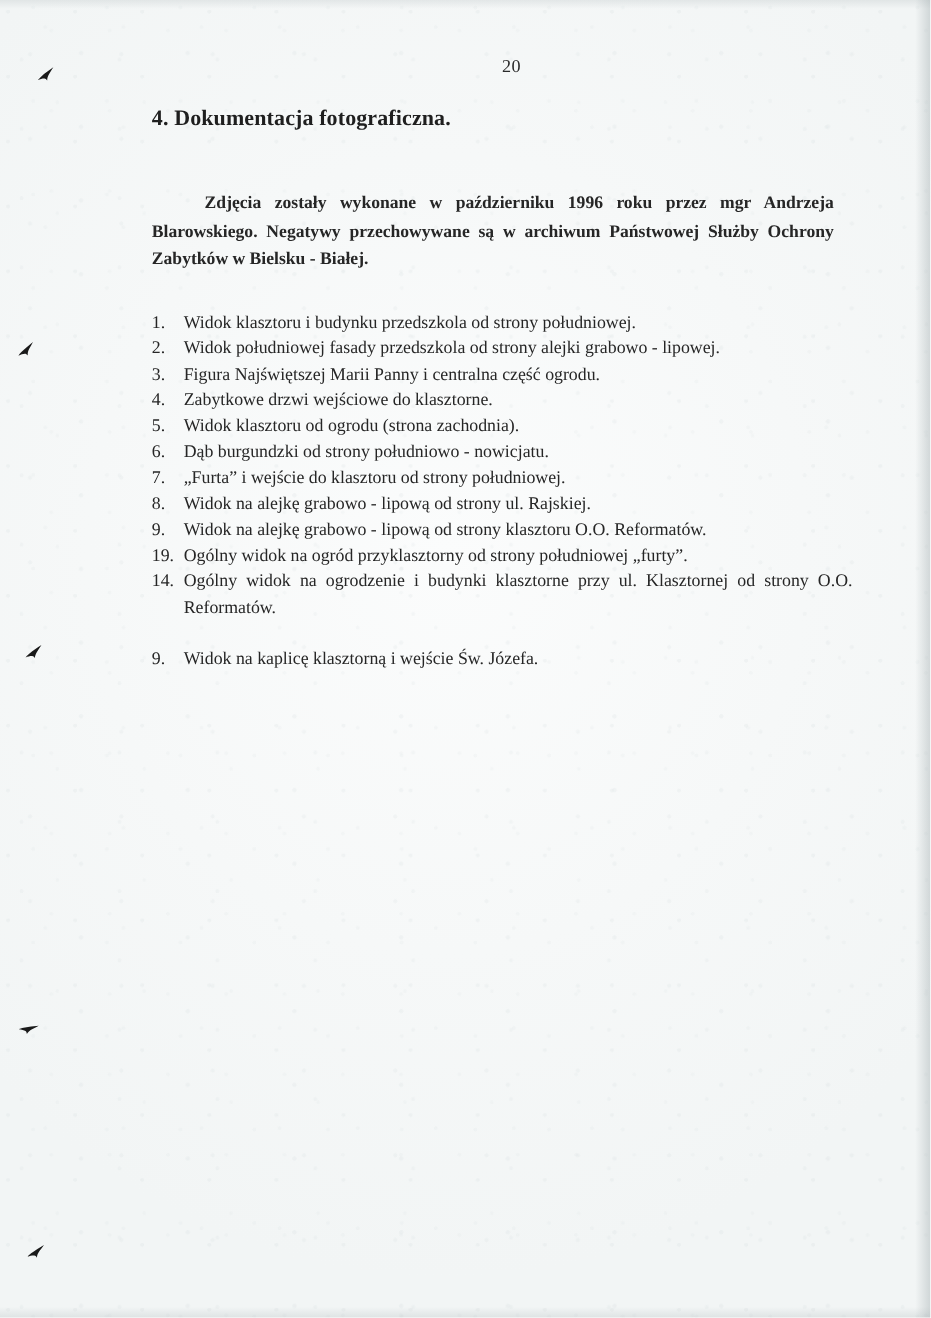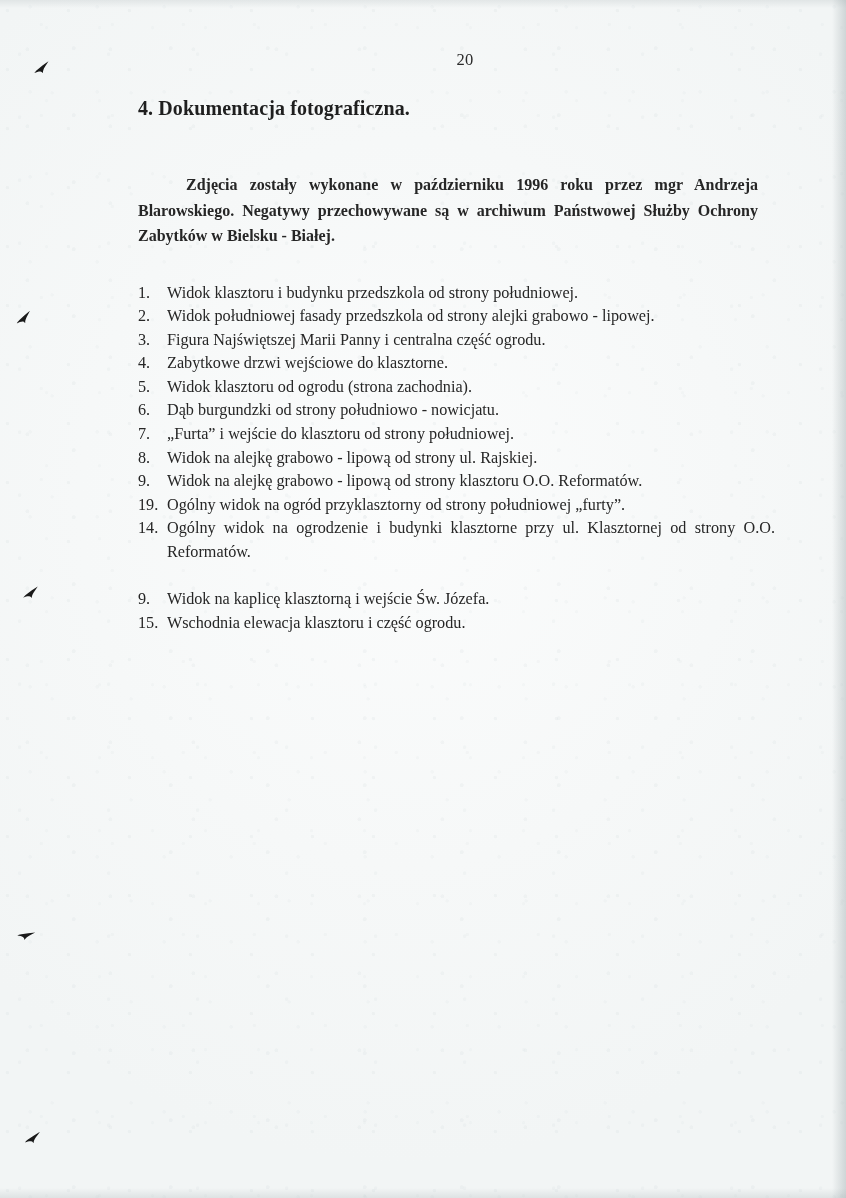--- a/index.html
+++ b/index.html
@@ -207,24 +207,20 @@
           <span class="txt">Ogólny widok na ogród przyklasztorny od strony południowej „furty”.</span>
         </li>
         <li class="list-item wrap">
           <span class="num">14.</span>
           <span class="txt">Ogólny widok na ogrodzenie i budynki klasztorne przy ul. Klasztornej od strony O.O. Reformatów.</span>
         </li>
         <li class="list-item">
           <span class="num">9.</span>
           <span class="txt">Widok na kaplicę klasztorną i wejście Św. Józefa.</span>
         </li>
-        <li class="list-item">
-          <span class="num">15.</span>
-          <span class="txt">Wschodnia elewacja klasztoru i część ogrodu.</span>
-        </li>
       </ol>
 
   </div>
 
   <div id="artifact-layer">
       <div class="artifact" style="left: 33px; top: 63px; transform: rotate(-18deg);">
         <svg viewBox="0 0 18 11" xmlns="http://www.w3.org/2000/svg">
           <path d="M17.4 0.6 C13 1.9 8.4 3.4 4.2 5.2 C2.6 5.9 1.2 6.7 0.4 7.4 C2.8 7.1 5.1 7.2 6.6 7.8 C7.4 8.1 8 8.9 8.4 10.3 C8.9 8.4 10.2 6.6 12.1 5.0 C13.9 3.5 15.9 2.0 17.4 0.6 Z" fill="#1a1a1a"></path>
         </svg>
       </div>

